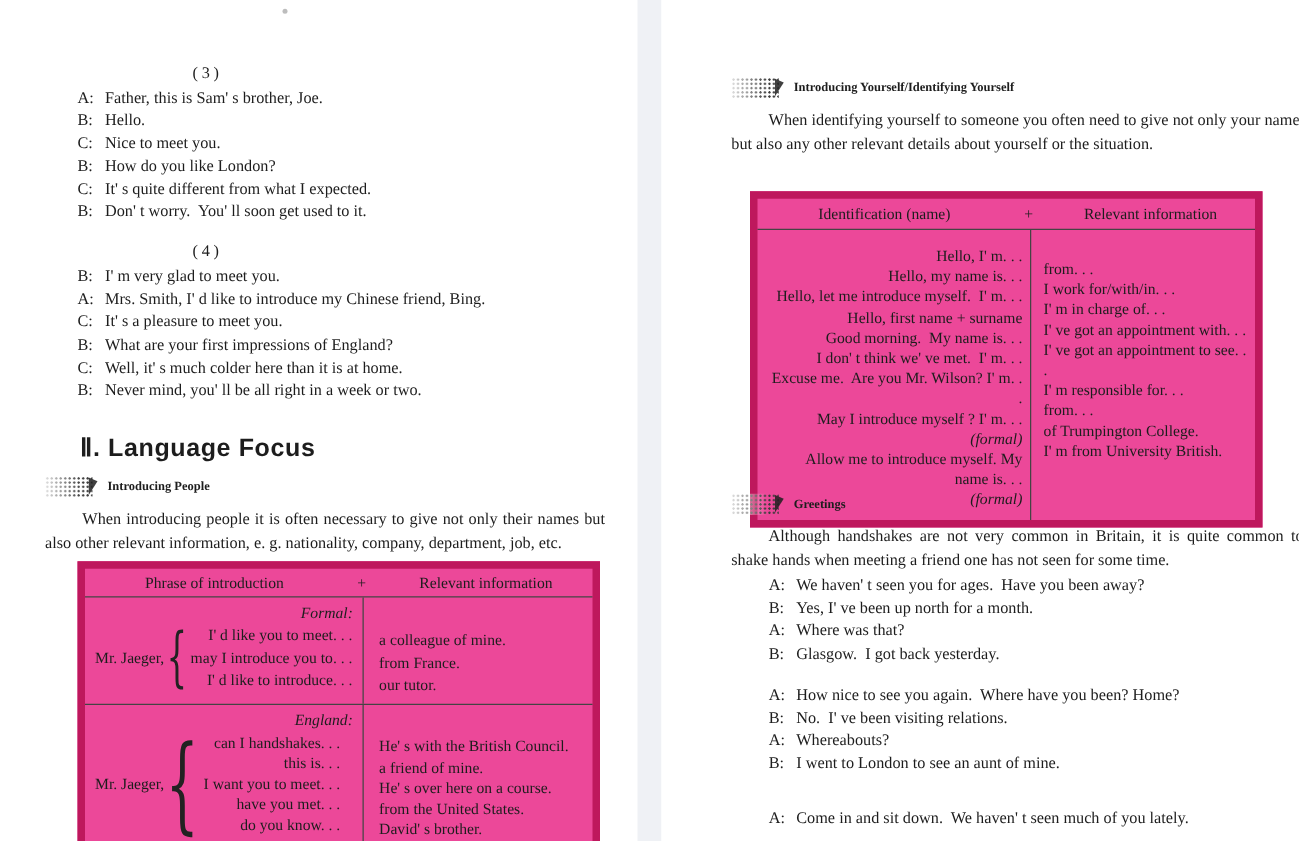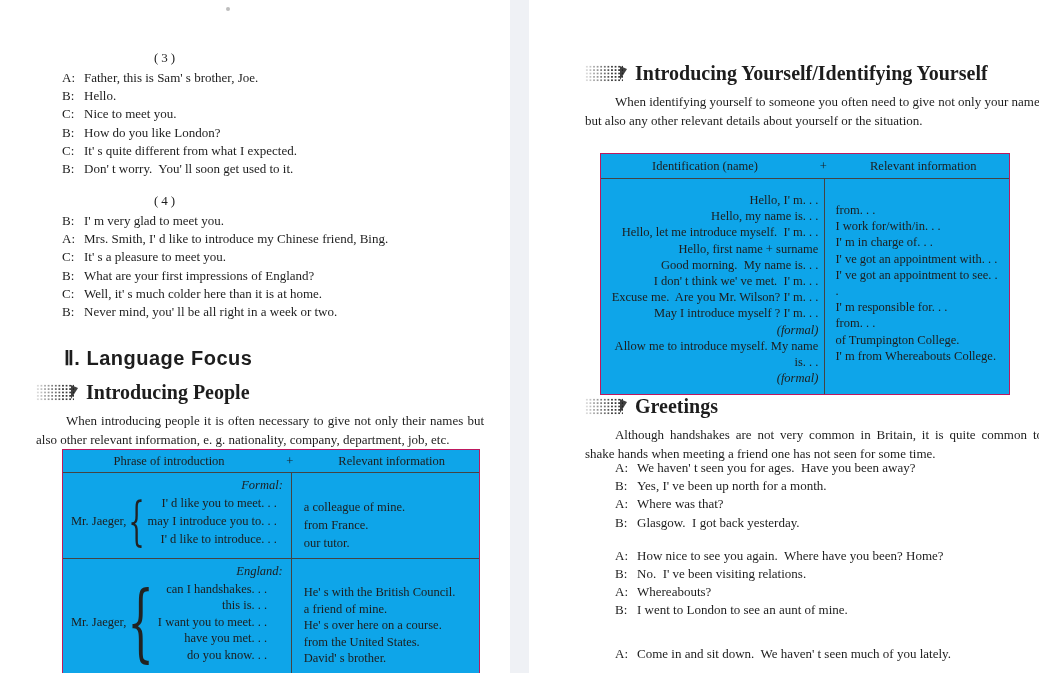--- a/index.html
+++ b/index.html
@@ -22,40 +22,40 @@
   .dl { line-height:18.2px; white-space:pre-wrap; }
   .dl .sp { display:inline-block; min-width:16px; }
   .dl .tx { margin-left:6px; }
 
   
   .lang-heading {
     position:absolute; left:64px; top:346px;
     font-family:"Liberation Sans", sans-serif; font-size:20px; font-weight:600; letter-spacing:.5px;
   }
   .sect-title { display:flex; align-items:center; gap:12px; }
-  .sect-title b { font-size:20px; }
+  .sect-title b { font-size:10px; }
 
   
   .hticon {
     width:38px; height:17px; position:relative; flex:0 0 auto;
     background:
       linear-gradient(to right, rgba(255,255,255,.85), rgba(255,255,255,0) 75%),
       radial-gradient(circle, #3a3a3a .8px, rgba(0,0,0,0) 1.05px);
     background-size:100% 100%, 3.6px 3.4px;
   }
   .hticon::after {
     content:""; position:absolute; right:-4px; top:1px; width:0; height:0;
     border-left:7px solid #1f1f1f; border-top:3px solid transparent; border-bottom:11px solid transparent;
     opacity:.85;
   }
 
   .para { margin-top:7px; line-height:19px; text-indent:2.3em; text-align:justify; white-space:normal; }
 
   
-  .stable { position:absolute; border:1px solid #be185d; box-sizing:border-box; font-size:12.5px; background:#0ea5e9; }
+  .stable { position:absolute; border:6px solid #be185d; box-sizing:border-box; font-size:12.5px; background:#ec4899; }
   .thead { display:flex; align-items:center; border-bottom:1px solid #444; }
   .th1 { flex:0 0 51%; text-align:center; }
   .thplus { flex:0 0 7%; text-align:center; }
   .th2 { flex:1; text-align:center; }
   .trow { display:flex; border-bottom:1px solid #444; }
   .trow:last-child { border-bottom:none; }
   .tcell-l { width:55%; border-right:1px solid #444; box-sizing:border-box;text-align:right; }
   .tcell-r { flex:1; box-sizing:border-box; }
   .tline { white-space:pre-wrap; }
   .it { font-style:italic; }
@@ -213,21 +213,21 @@
         </div>
       <div class="tcell-r">
           <div class="tline">from. . .</div>
           <div class="tline">I work for/with/in. . .</div>
           <div class="tline">I' m in charge of. . .</div>
           <div class="tline">I' ve got an appointment with. . .</div>
           <div class="tline">I' ve got an appointment to see. . .</div>
           <div class="tline">I' m responsible for. . .</div>
           <div class="tline">from. . .</div>
           <div class="tline">of Trumpington College.</div>
-          <div class="tline">I' m from Whereabouts College.</div>
+          <div class="tline">I' m from University British.</div>
         </div>
     </div>
   </div>
 
   <div class="greet-block">
     <div class="sect-title">
       <span class="hticon"></span>
       <b>Greetings</b>
     </div>
     <div class="para">Although handshakes are not very common in Britain, it is quite common to shake hands when meeting a friend one has not seen for some time.</div>

